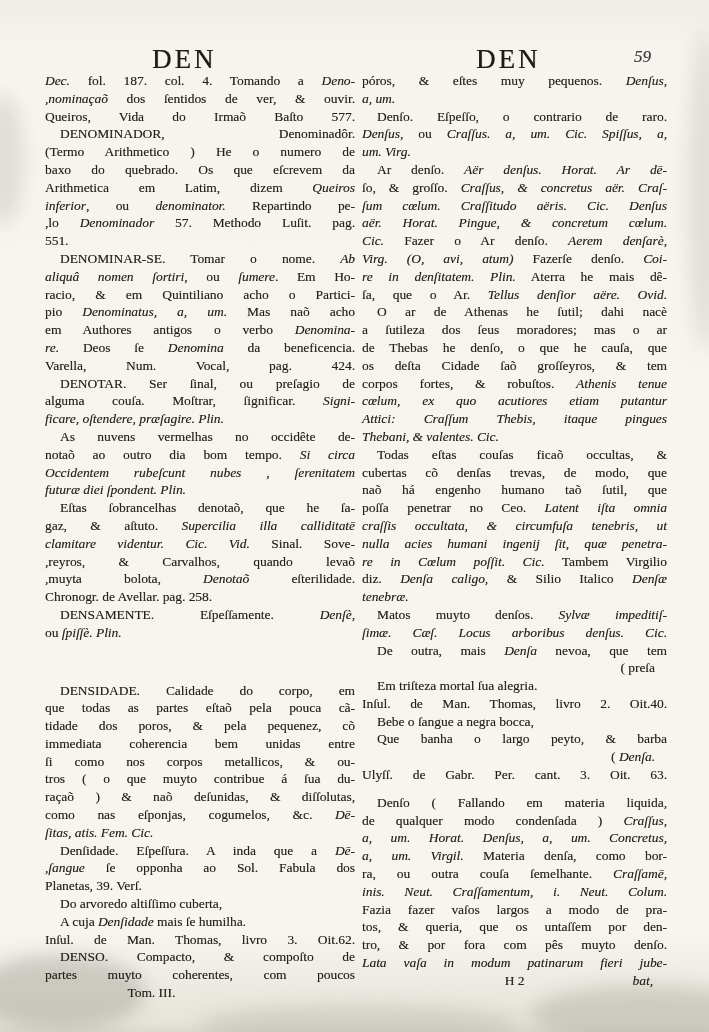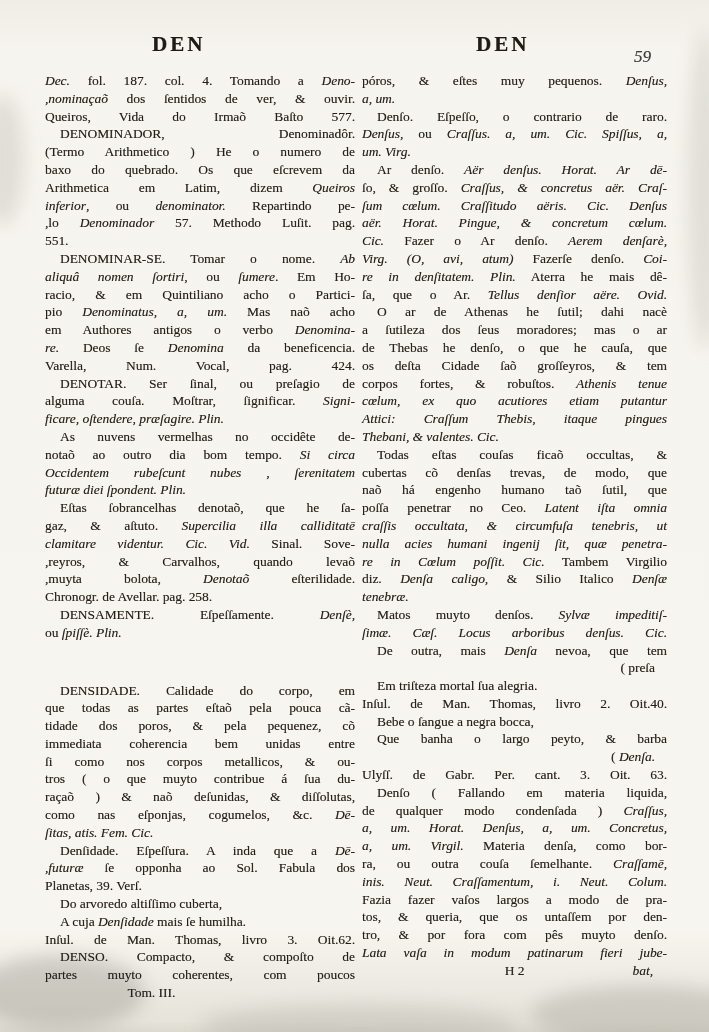--- a/index.html
+++ b/index.html
@@ -4,21 +4,21 @@
 <style>
   html,body{margin:0;padding:0;}
   body{
     width:709px;height:1032px;position:relative;overflow:hidden;
     background:linear-gradient(180deg,#efede6 0%,#f6f4ee 5%,#f7f5ef 90%,#e6e3da 99%,#dcd9cf 100%);
     font-family:"Liberation Serif","DejaVu Serif",serif;
     color:#241f19;
   }
   .smudge{position:absolute;border-radius:50%;filter:blur(9px);pointer-events:none;}
   .run-title{
-    position:absolute;top:32px;font-weight:bold;font-size:21px;
+    position:absolute;top:44px;font-weight:normal;font-size:27px;
     letter-spacing:3px;color:#1f1a15;
     text-shadow:0.4px 0.4px 0.6px rgba(40,32,24,.55);
   }
   .pagenum{
     position:absolute;top:47px;left:634px;font-size:17px;font-style:italic;
     color:#404040;text-shadow:0.3px 0.3px 0.5px rgba(40,32,24,.5);
   }
   .col{
     position:absolute;top:72px;font-size:13.4px;line-height:17.8px;
     text-shadow:0.25px 0.25px 0.4px rgba(40,32,24,.45);
@@ -82,21 +82,21 @@
     <div class="line just" style="padding-left: 15px; margin-top: 40px;"><span>DENSIDADE. Calidade do corpo, em</span></div>
     <div class="line just"><span>que todas as partes eſtaõ pela pouca cã-</span></div>
     <div class="line just"><span>tidade dos poros, &amp; pela pequenez, cõ</span></div>
     <div class="line just"><span>immediata coherencia bem unidas entre</span></div>
     <div class="line just"><span>ſi como nos corpos metallicos, &amp; ou-</span></div>
     <div class="line just"><span>tros ( o que muyto contribue á ſua du-</span></div>
     <div class="line just"><span>raçaõ ) &amp; naõ deſunidas, &amp; diſſolutas,</span></div>
     <div class="line just"><span>como nas eſponjas, cogumelos, &amp;c. </span><span class="it">Dē-</span></div>
     <div class="line"><span class="it">ſitas, atis. Fem. Cic.</span></div>
     <div class="line just" style="padding-left: 15px;"><span>Denſidade. Eſpeſſura. A inda que a </span><span class="it">Dē-</span></div>
-    <div class="line just"><span class="it">,futuræ</span><span> ſe opponha ao Sol. Fabula dos</span></div>
+    <div class="line just"><span class="it">,ſangue</span><span> ſe opponha ao Sol. Fabula dos</span></div>
     <div class="line"><span>Planetas, 39. Verſ.</span></div>
     <div class="line" style="padding-left: 15px;"><span>Do arvoredo altiſſimo cuberta,</span></div>
     <div class="line" style="padding-left: 15px;"><span>A cuja </span><span class="it">Denſidade</span><span> mais ſe humilha.</span></div>
     <div class="line just"><span>Inſul. de Man. Thomas, livro 3. Oit.62.</span></div>
     <div class="line just" style="padding-left: 15px;"><span>DENSO. Compacto, &amp; compoſto de</span></div>
     <div class="line just"><span>partes muyto coherentes, com poucos</span></div>
     <div class="line" style="padding-left: 82.5px;"><span>Tom. III.</span></div>
   </div>
 <div class="col" id="rightcol">
     <div class="line just"><span>póros, &amp; eſtes muy pequenos. </span><span class="it">Denſus,</span></div>
@@ -132,21 +132,21 @@
     <div class="line just" style="padding-left: 15px;"><span>Matos muyto denſos. </span><span class="it">Sylvæ impeditiſ-</span></div>
     <div class="line just"><span class="it">ſimæ. Cæſ. Locus arboribus denſus. Cic.</span></div>
     <div class="line just" style="padding-left: 15px;"><span>De outra, mais </span><span class="it">Denſa</span><span> nevoa, que tem</span></div>
     <div class="line right"><span>( preſa</span></div>
     <div class="line" style="padding-left: 15px;"><span>Em triſteza mortal ſua alegria.</span></div>
     <div class="line just"><span>Inſul. de Man. Thomas, livro 2. Oit.40.</span></div>
     <div class="line" style="padding-left: 15px;"><span>Bebe o ſangue a negra bocca,</span></div>
     <div class="line just" style="padding-left: 15px;"><span>Que banha o largo peyto, &amp; barba</span></div>
     <div class="line right"><span>( </span><span class="it">Denſa.</span></div>
     <div class="line just"><span>Ulyſſ. de Gabr. Per. cant. 3. Oit. 63.</span></div>
-    <div class="line just" style="padding-left: 15px;"><span>Denſo ( Fallando em materia liquida,</span></div>
+    <div class="line just" style="padding-left: 15px; margin-top: 10px;"><span>Denſo ( Fallando em materia liquida,</span></div>
     <div class="line just"><span>de qualquer modo condenſada ) </span><span class="it">Craſſus,</span></div>
     <div class="line just"><span class="it">a, um. Horat. Denſus, a, um. Concretus,</span></div>
     <div class="line just"><span class="it">a, um. Virgil.</span><span> Materia denſa, como bor-</span></div>
     <div class="line just"><span>ra, ou outra couſa ſemelhante. </span><span class="it">Craſſamē,</span></div>
     <div class="line just"><span class="it">inis. Neut. Craſſamentum, i. Neut. Colum.</span></div>
     <div class="line just"><span>Fazia fazer vaſos largos a modo de pra-</span></div>
     <div class="line just"><span>tos, &amp; queria, que os untaſſem por den-</span></div>
     <div class="line just"><span>tro, &amp; por fora com pês muyto denſo.</span></div>
     <div class="line just"><span class="it">Lata vaſa in modum patinarum fieri jube-</span></div>
     <div class="line split">

